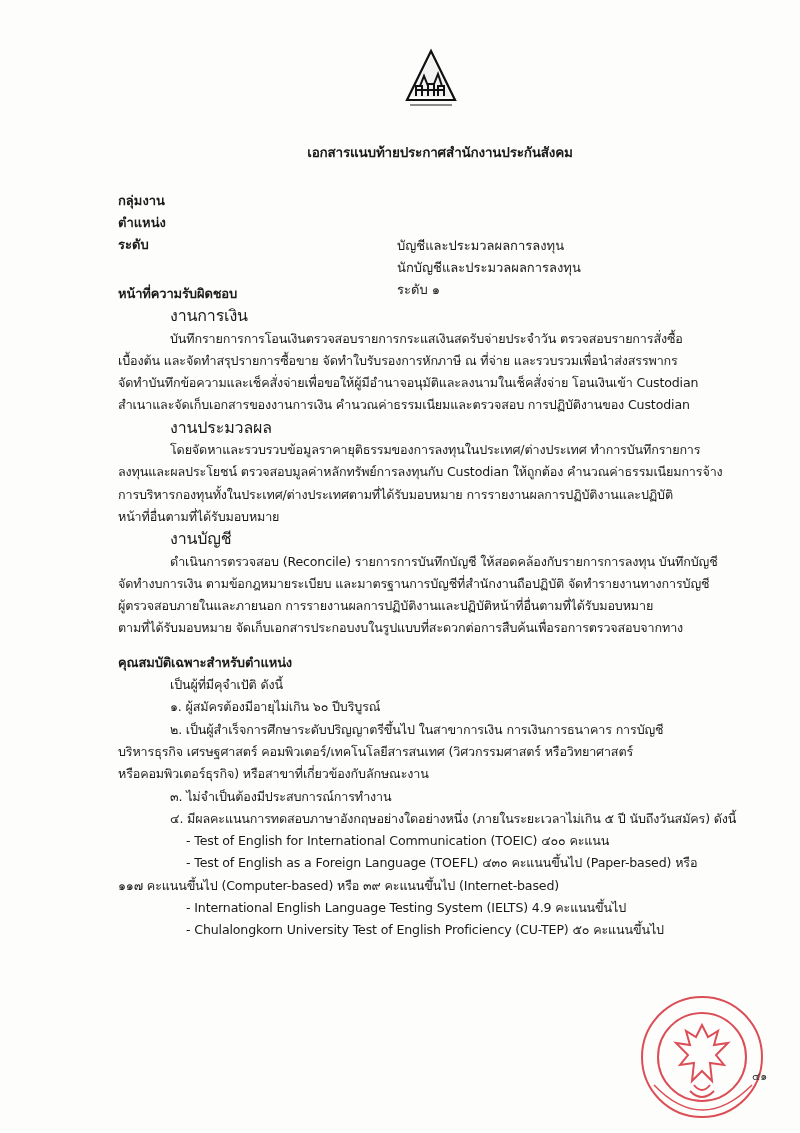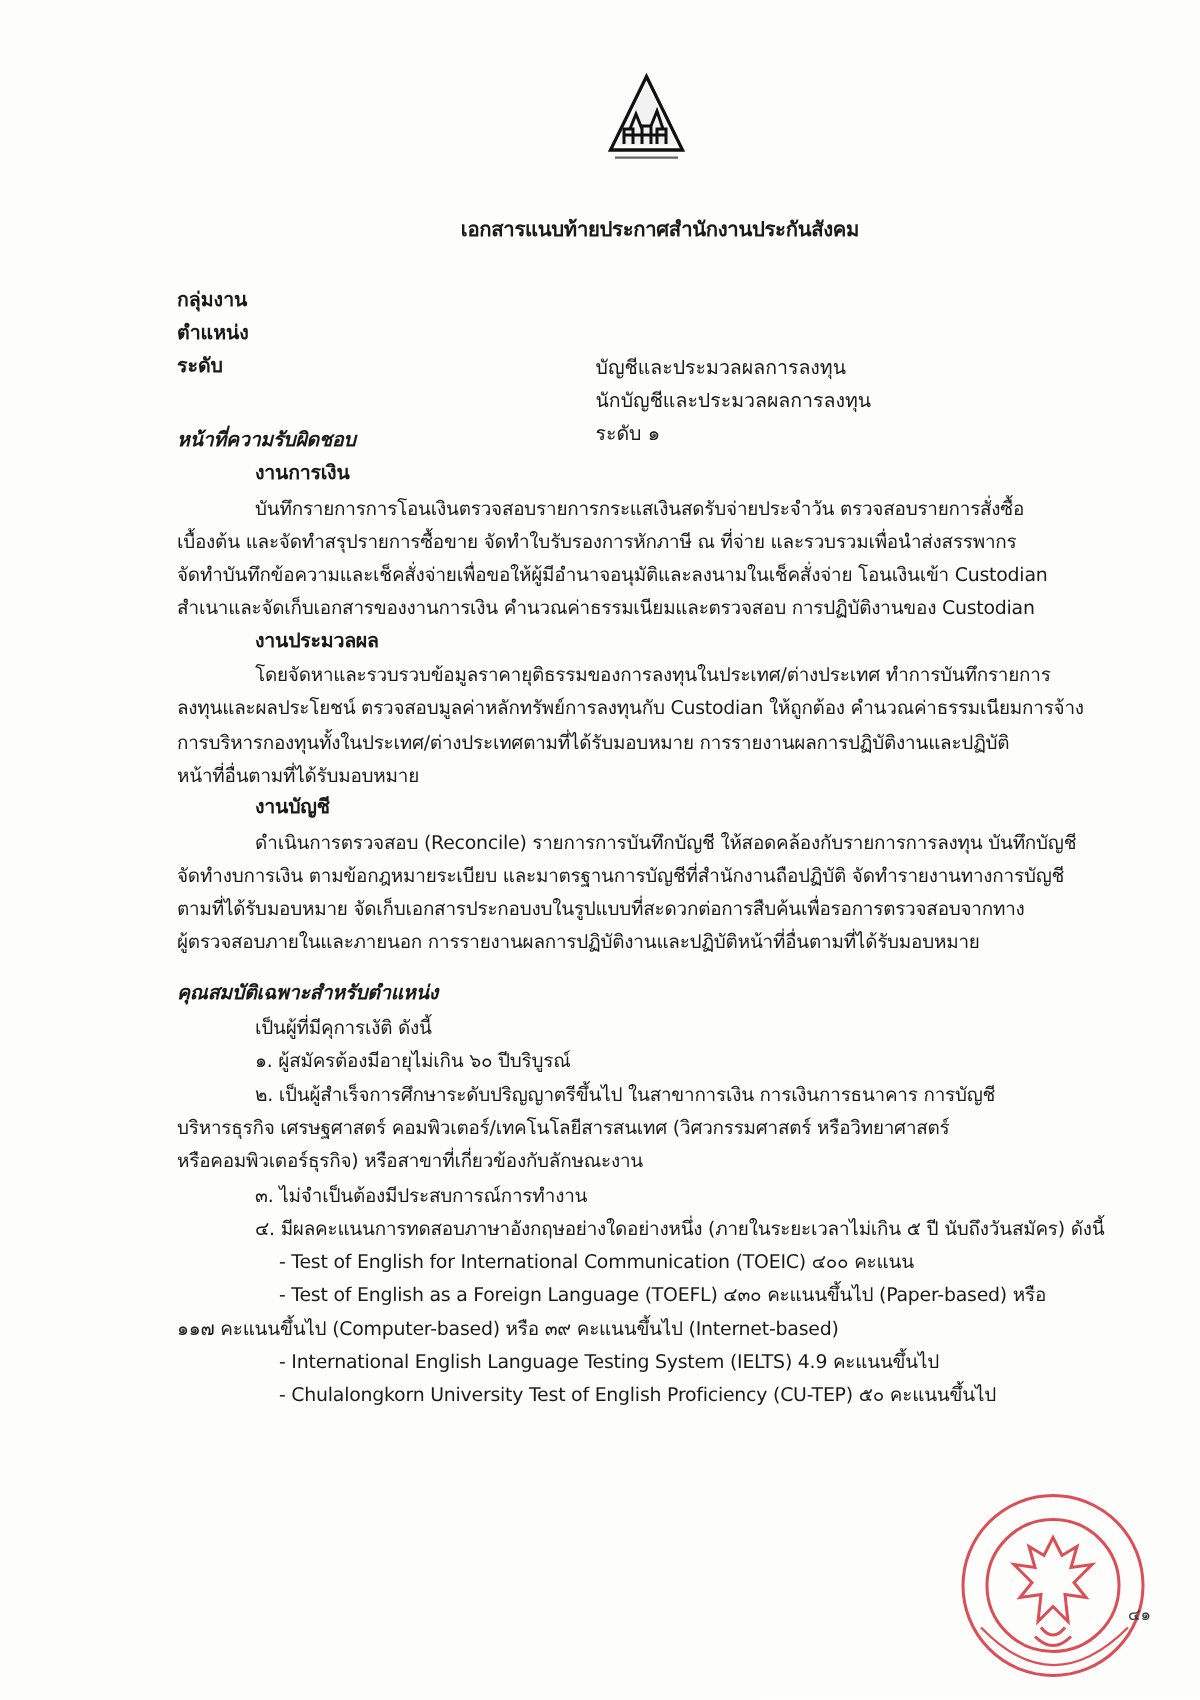--- a/index.html
+++ b/index.html
@@ -13,22 +13,22 @@
   .logo { position: absolute; left: 404px; top: 48px; width: 54px; height: 62px; }
   .doc-title {
     position: absolute; left: 0; width: 800px; top: 141px; text-align: center;
     font-size: 13.5px; font-weight: bold; letter-spacing: -0.2px; padding-left: 40px;
   }
   .meta { position: absolute; left: 118px; top: 190px; width: 600px; font-size: 13px; }
   .meta-row { display: flex; height: 22px; line-height: 22px; }
   .meta-label { width: 279px; font-weight: bold; }
   .meta-value { flex: 1; margin-top: 45px; }
   .body-text { position: absolute; left: 118px; top: 283px; width: 608px; font-size: 12.6px; line-height: 22.3px; letter-spacing: -0.15px; }
-  .h1 { font-weight: bold; font-size: 13px; font-style: italic; }
-  .h2 { font-weight: bold; padding-left: 52px; font-size: 13px; }
+  .h1 { font-weight: bold; font-size: 13px; }
+  .h2 { font-weight: normal; padding-left: 52px; font-size: 16px; }
   .indent1 { padding-left: 52px; white-space: nowrap; }
   .indent2 { padding-left: 68px; white-space: nowrap; }
   .noindent { white-space: nowrap; }
   .gap { height: 12px; }
   .seal { position: absolute; left: 634px; top: 985px; width: 130px; height: 140px; }
   .page-no { position: absolute; left: 752px; top: 1067px; font-size: 11px; color: #333; text-align: center; }
 </style>
 </head>
 <body>
 
@@ -74,28 +74,28 @@
       <div class="indent1">โดยจัดหาและรวบรวบข้อมูลราคายุติธรรมของการลงทุนในประเทศ/ต่างประเทศ ทำการบันทึกรายการ</div>
       <div class="noindent">ลงทุนและผลประโยชน์ ตรวจสอบมูลค่าหลักทรัพย์การลงทุนกับ Custodian ให้ถูกต้อง คำนวณค่าธรรมเนียมการจ้าง</div>
       <div class="noindent">การบริหารกองทุนทั้งในประเทศ/ต่างประเทศตามที่ได้รับมอบหมาย การรายงานผลการปฏิบัติงานและปฏิบัติ</div>
       <div class="noindent">หน้าที่อื่นตามที่ได้รับมอบหมาย</div>
     </div>
 
     <div class="h2">งานบัญชี</div>
     <div>
       <div class="indent1">ดำเนินการตรวจสอบ (Reconcile) รายการการบันทึกบัญชี ให้สอดคล้องกับรายการการลงทุน บันทึกบัญชี</div>
       <div class="noindent">จัดทำงบการเงิน ตามข้อกฎหมายระเบียบ และมาตรฐานการบัญชีที่สำนักงานถือปฏิบัติ จัดทำรายงานทางการบัญชี</div>
+      <div class="noindent">ผู้ตรวจสอบภายในและภายนอก การรายงานผลการปฏิบัติงานและปฏิบัติหน้าที่อื่นตามที่ได้รับมอบหมาย</div>
       <div class="noindent">ตามที่ได้รับมอบหมาย จัดเก็บเอกสารประกอบงบในรูปแบบที่สะดวกต่อการสืบค้นเพื่อรอการตรวจสอบจากทาง</div>
-      <div class="noindent">ผู้ตรวจสอบภายในและภายนอก การรายงานผลการปฏิบัติงานและปฏิบัติหน้าที่อื่นตามที่ได้รับมอบหมาย</div>
     </div>
 
     <div class="gap"></div>
 
     <div class="h1">คุณสมบัติเฉพาะสำหรับตำแหน่ง</div>
-    <div class="indent1">เป็นผู้ที่มีคุการเงัติ ดังนี้</div>
+    <div class="indent1">เป็นผู้ที่มีคุจำเปัติ ดังนี้</div>
     <div class="indent1">๑. ผู้สมัครต้องมีอายุไม่เกิน ๖๐ ปีบริบูรณ์</div>
     <div class="indent1">๒. เป็นผู้สำเร็จการศึกษาระดับปริญญาตรีขึ้นไป ในสาขาการเงิน การเงินการธนาคาร การบัญชี</div>
     <div class="noindent">บริหารธุรกิจ เศรษฐศาสตร์ คอมพิวเตอร์/เทคโนโลยีสารสนเทศ (วิศวกรรมศาสตร์ หรือวิทยาศาสตร์</div>
     <div class="noindent">หรือคอมพิวเตอร์ธุรกิจ) หรือสาขาที่เกี่ยวข้องกับลักษณะงาน</div>
     <div class="indent1">๓. ไม่จำเป็นต้องมีประสบการณ์การทำงาน</div>
     <div class="indent1">๔. มีผลคะแนนการทดสอบภาษาอังกฤษอย่างใดอย่างหนึ่ง (ภายในระยะเวลาไม่เกิน ๕ ปี นับถึงวันสมัคร) ดังนี้</div>
     <div class="indent2">- Test of English for International Communication (TOEIC) ๔๐๐ คะแนน</div>
     <div class="indent2">- Test of English as a Foreign Language (TOEFL) ๔๓๐ คะแนนขึ้นไป (Paper-based) หรือ</div>
     <div class="noindent">๑๑๗ คะแนนขึ้นไป (Computer-based) หรือ ๓๙ คะแนนขึ้นไป (Internet-based)</div>
     <div class="indent2">- International English Language Testing System (IELTS) 4.9 คะแนนขึ้นไป</div>

